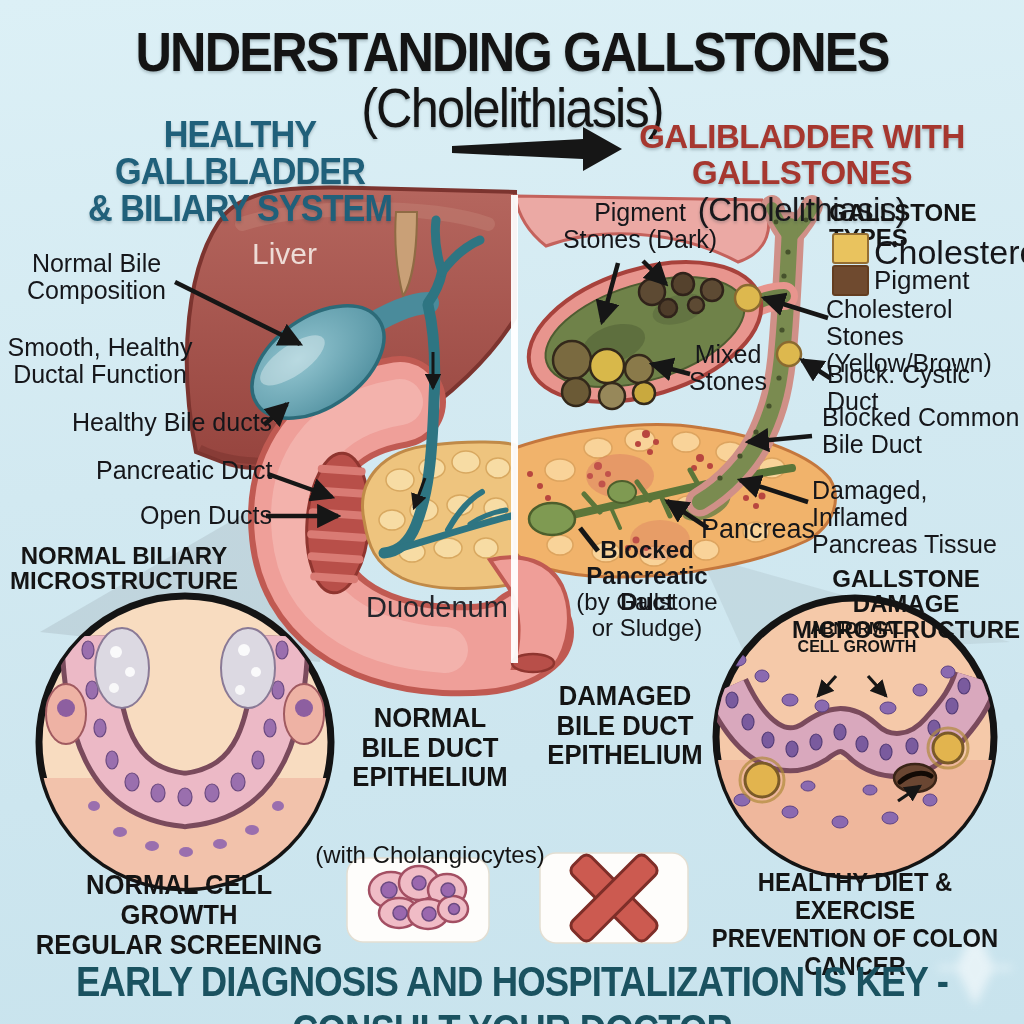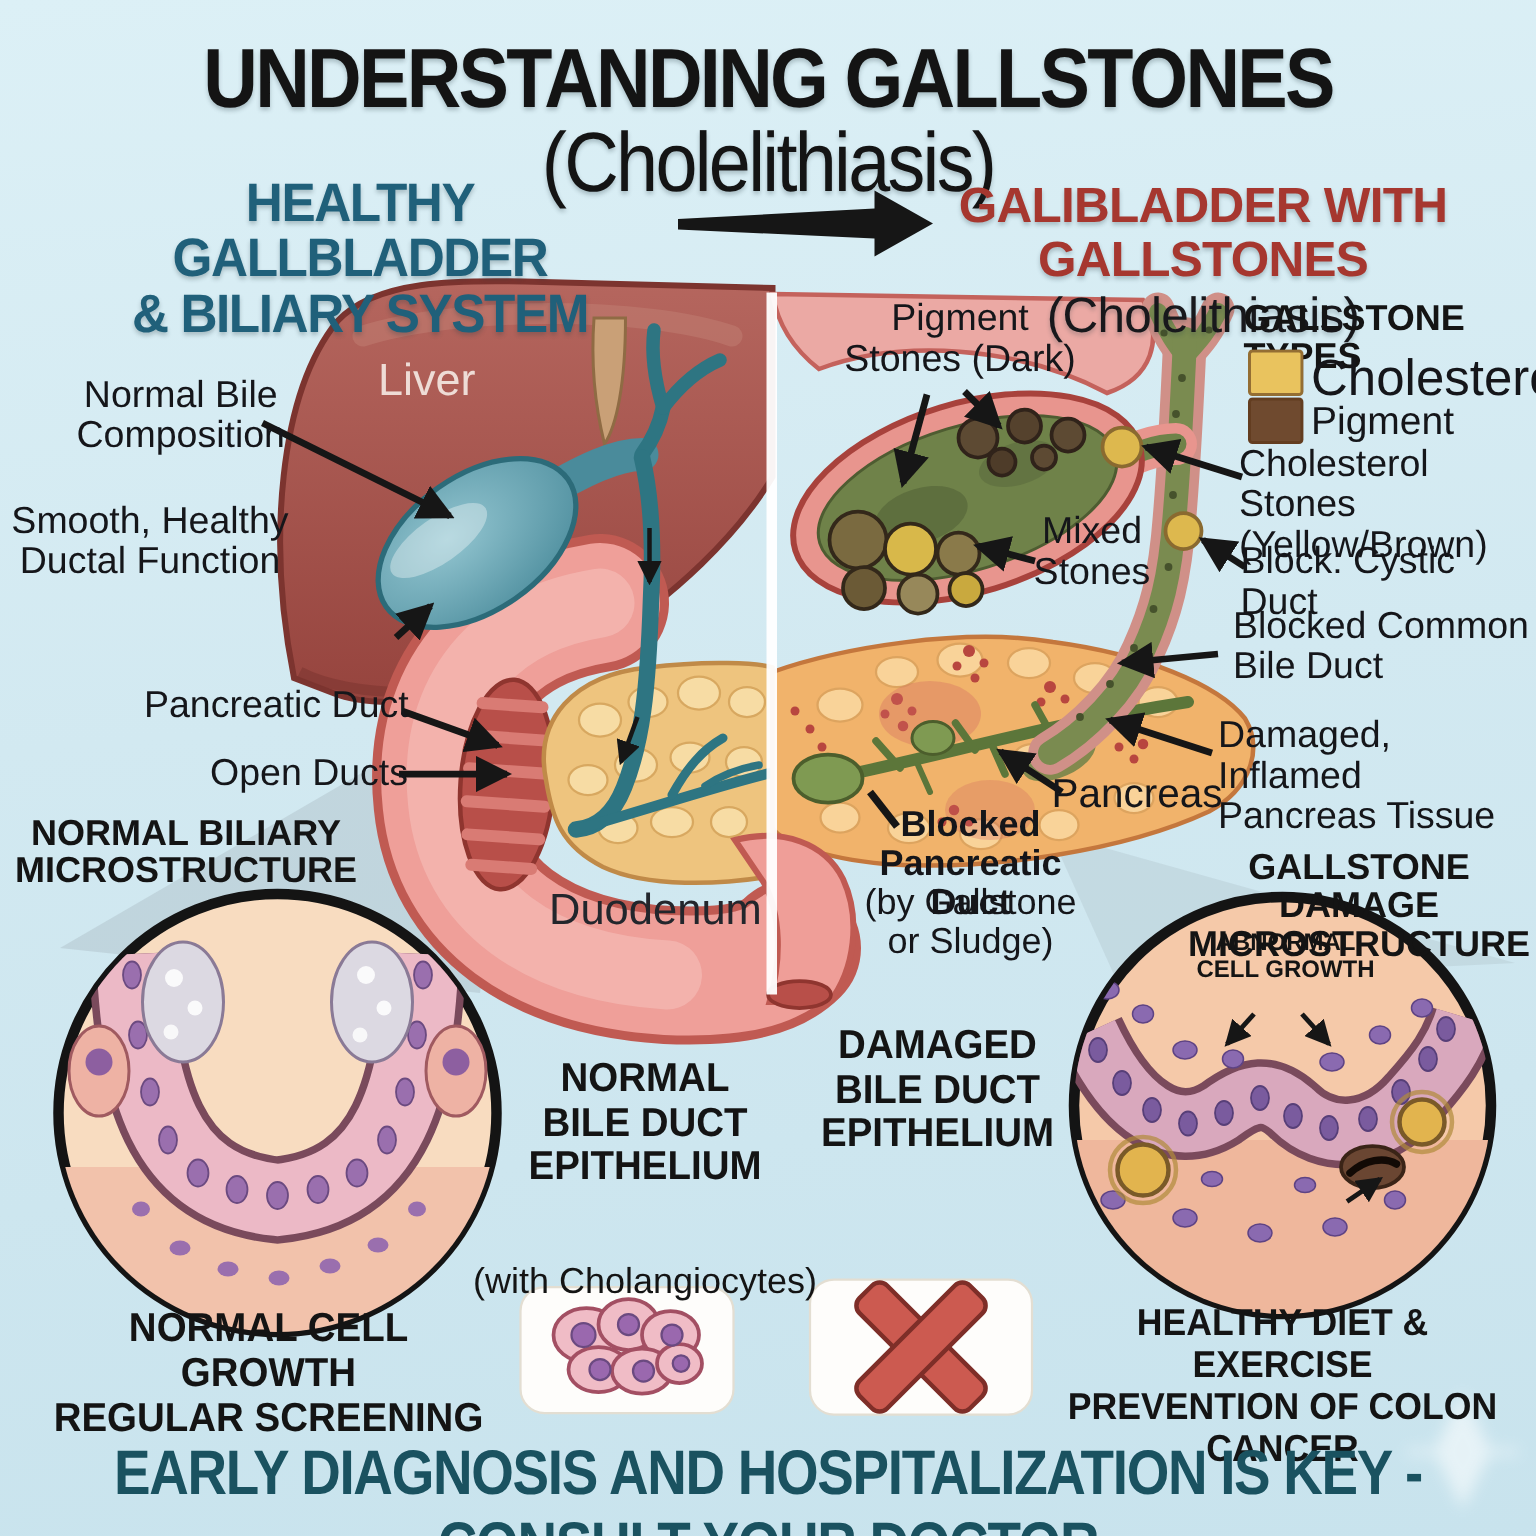--- a/index.html
+++ b/index.html
@@ -414,24 +414,25 @@
 
 <div id="hleft" class="abs ctr pre cond95 shadow">HEALTHY GALLBLADDER
 &amp; BILIARY SYSTEM</div>
 
 <div id="hright" class="abs ctr shadow">
   <div><span class="hr-red">GALIBLADDER WITH</span></div>
   <div><span class="hr-red">GALLSTONES</span><span class="hr-paren"> (Cholelithiasis)</span></div>
 </div>
 
 <div class="abs lbl" style="left:252px;top:238px;font-size:30px;color:#eedcd6;">Liver</div>
-<div class="abs lbl pre ctr" style="left:38px;top:250px;width:165px;">Normal Bile
+<div class="abs lbl pre ctr" style="left:14px;top:250px;width:165px;">Normal Bile
 Composition</div>
 <div class="abs lbl pre ctr" style="left:5px;top:334px;width:190px;">Smooth, Healthy
 Ductal Function</div>
+<div class="abs lbl" style="left:72px;top:409px;">Healthy Bile ducts</div>
 <div class="abs lbl" style="left:96px;top:457px;">Pancreatic Duct</div>
 <div class="abs lbl" style="left:140px;top:502px;">Open Ducts</div>
 <div class="abs seclbl pre ctr" style="left:8px;top:543px;width:232px;">NORMAL BILIARY
 MICROSTRUCTURE</div>
 <div class="abs lbl" style="left:366px;top:592px;font-size:29px;color:#23262c;">Duodenum</div>
 
 <div class="abs lbl pre ctr" style="left:545px;top:199px;width:190px;">Pigment
 Stones (Dark)</div>
 <div class="abs seclbl" style="left:829px;top:200px;">GALLSTONE TYPES</div>
 <div class="legend-swatch" style="left: 832px; top: 233px; background: rgb(233, 195, 94);"></div>

